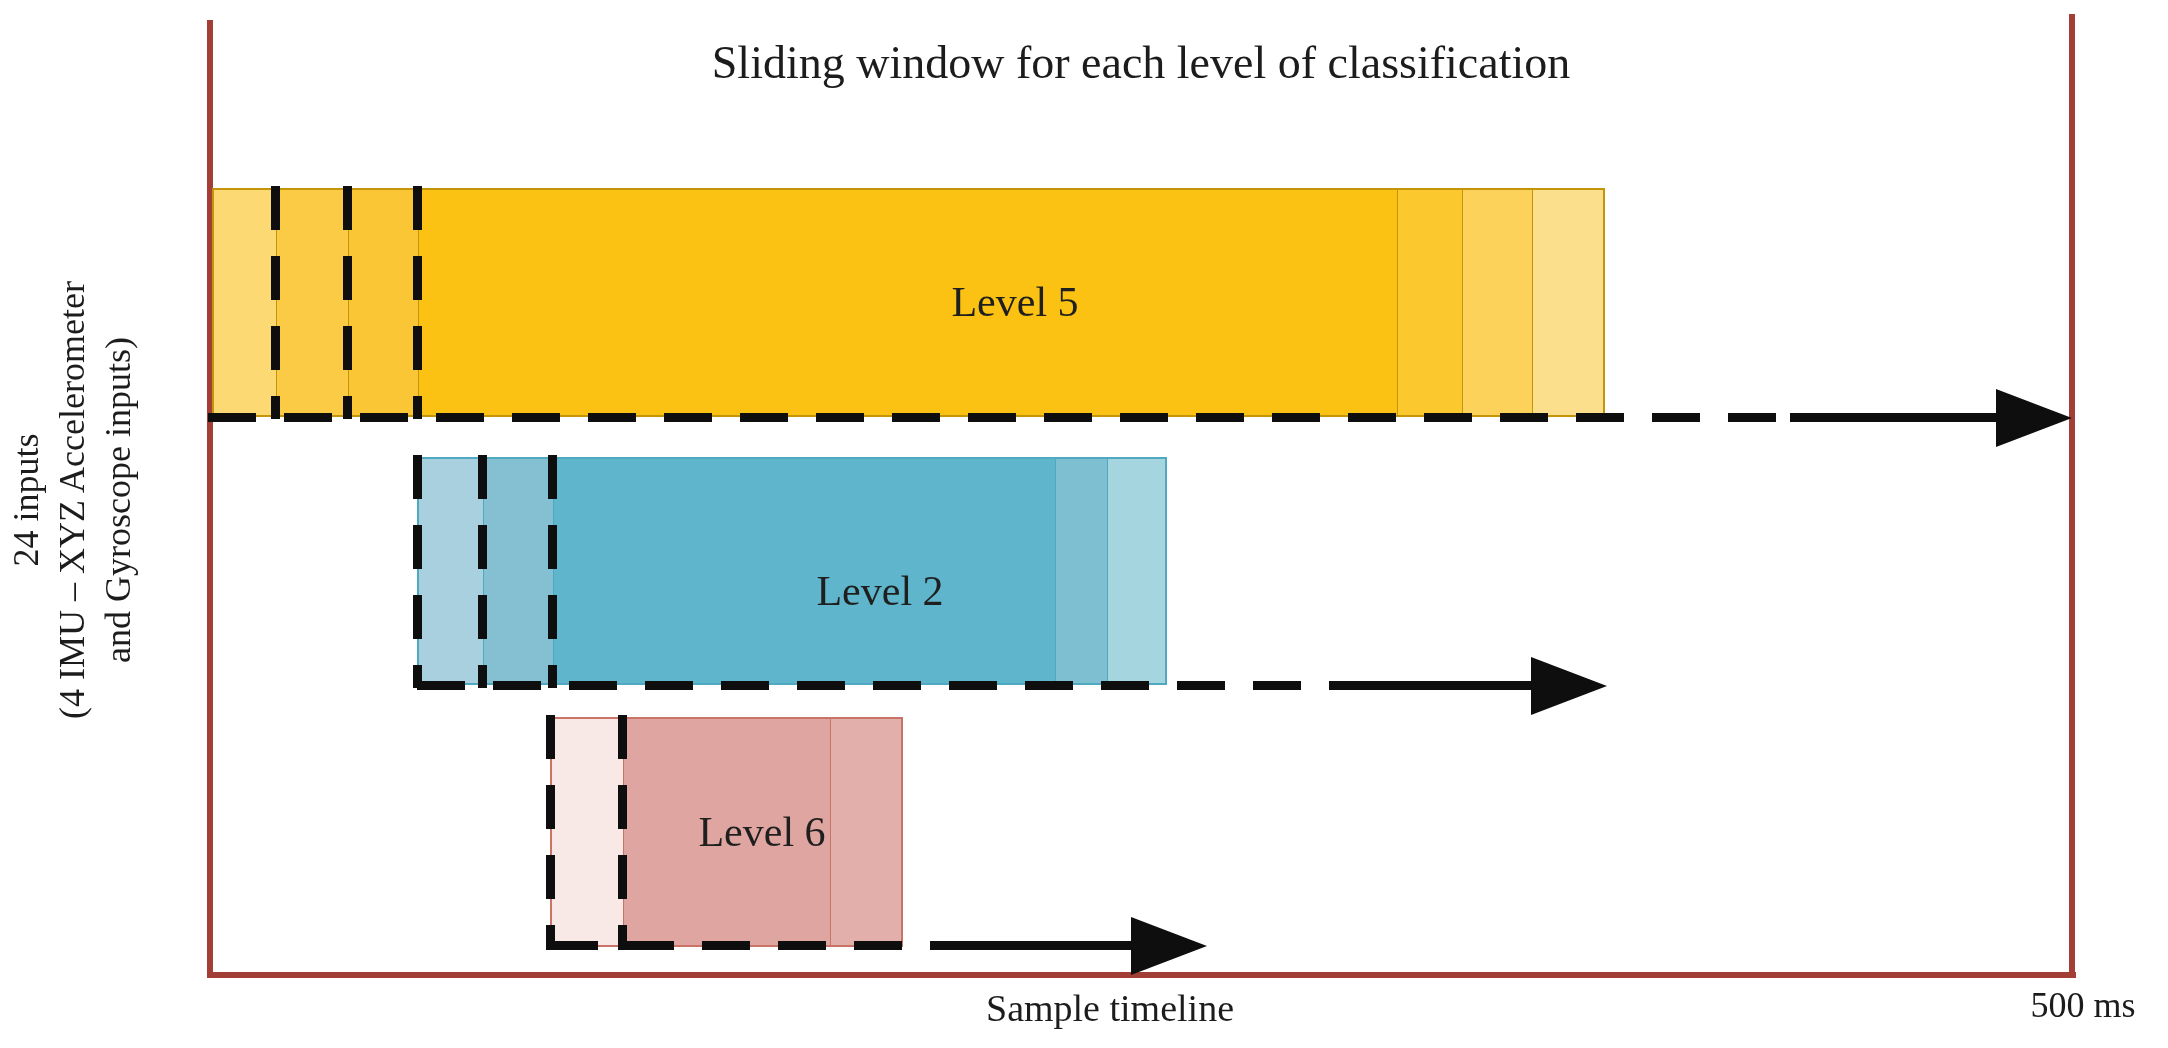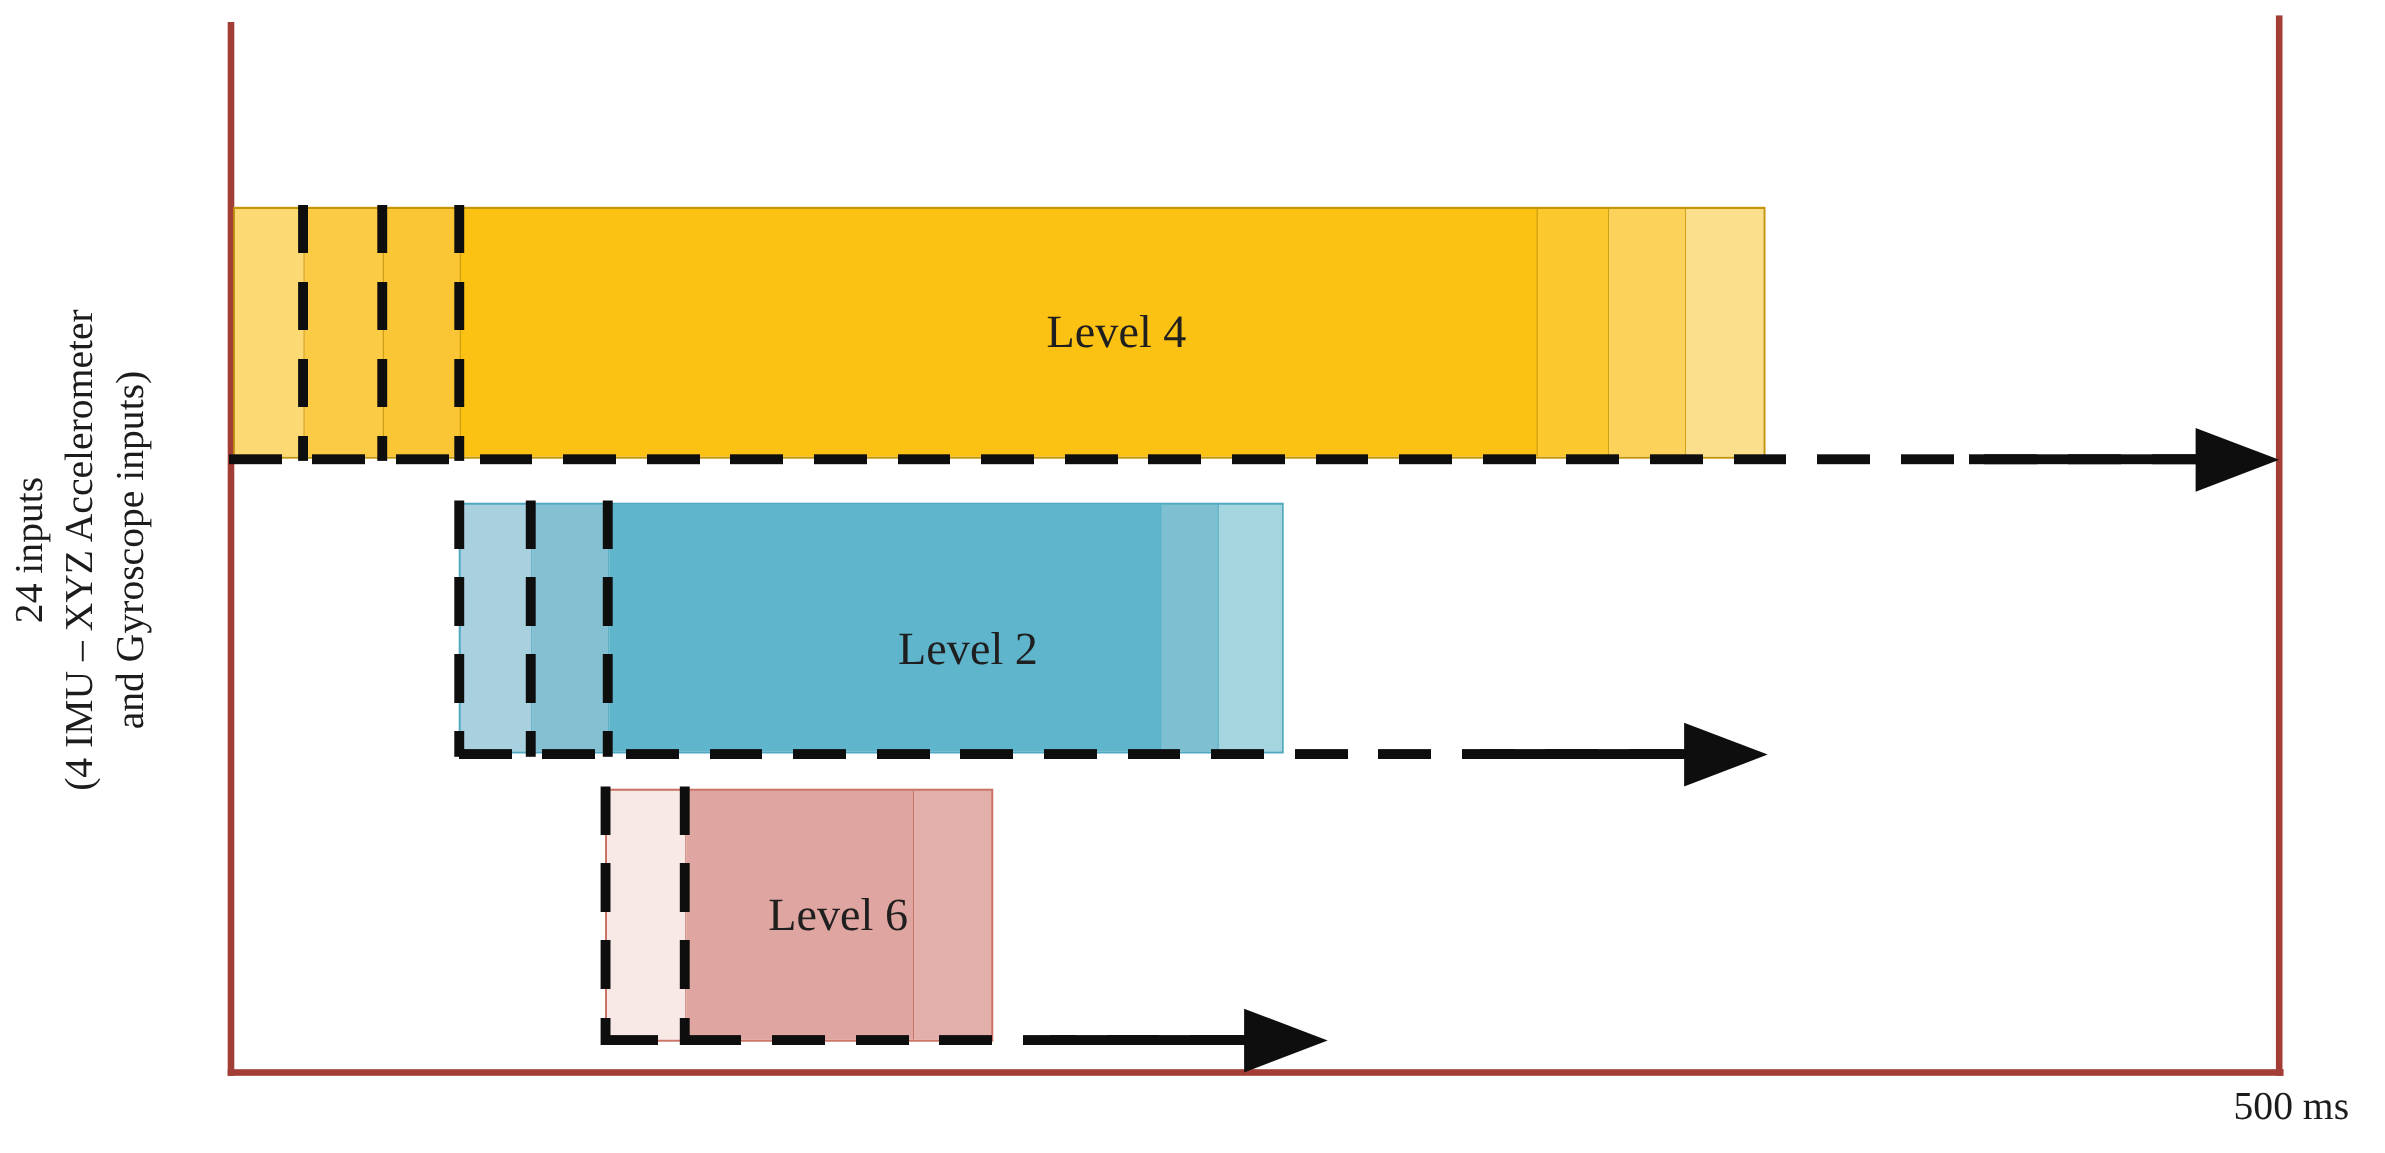--- a/index.html
+++ b/index.html
@@ -80,37 +80,38 @@
 </style>
 </head>
 <body>
 
 <div class="canvas">
 
   <div class="frame-left"></div>
   <div class="frame-right"></div>
   <div class="frame-bottom"></div>
 
+  <div class="title">Sliding window for each level of classification</div>
 
   <div class="ylabel">
     <div>24 inputs</div>
     <div>(4 IMU – XYZ Accelerometer</div>
     <div>and Gyroscope inputs)</div>
   </div>
 
   <div class="bar bar1" style="left:212px; top:188px; width:1393px; height:229px;">
     <span class="l1s1" style="width:63px"></span>
     <span class="l1s2" style="width:72px"></span>
     <span class="l1s3" style="width:70px"></span>
     <span class="l1m" style="flex:1"></span>
     <span class="l1r1" style="width:65px"></span>
     <span class="l1r2" style="width:70px"></span>
     <span class="l1r3" style="width:70px"></span>
   </div>
-  <div class="bar-label" style="left:1015px; top:302px;">Level 4</div>
+  <div class="bar-label" style="left:1015px; top:302px;">Level 5</div>
   <div class="v-dash" style="left:271px; top:186px; height:233px;"></div>
   <div class="v-dash" style="left:343px; top:186px; height:233px;"></div>
   <div class="v-dash" style="left:413px; top:186px; height:233px;"></div>
   <div class="h-dash" style="left:208px; top:413px; width:1790px;"></div>
   <div class="stub" style="left:1790px; top:413px; width:210px;"></div>
   <div class="arrow-head" style="left:1996px; top:389px;"></div>
 
   <div class="bar bar2" style="left:417px; top:457px; width:750px; height:228px;">
     <span class="l2s1" style="width:65px"></span>
     <span class="l2s2" style="width:70px"></span>
@@ -131,15 +132,16 @@
     <span class="l3m" style="flex:1"></span>
     <span class="l3r1" style="width:70px"></span>
   </div>
   <div class="bar-label" style="left:762px; top:832px;">Level 6</div>
   <div class="v-dash" style="left:546px; top:715px; height:235px;"></div>
   <div class="v-dash" style="left:618px; top:715px; height:235px;"></div>
   <div class="h-dash" style="left:550px; top:941px; width:580px;"></div>
   <div class="stub" style="left:955px; top:941px; width:180px;"></div>
   <div class="arrow-head" style="left:1131px; top:917px;"></div>
 
+  <div class="xlabel">Sample timeline</div>
   <div class="time-label">500 ms</div>
 
 </div>
 
 </body></html>

